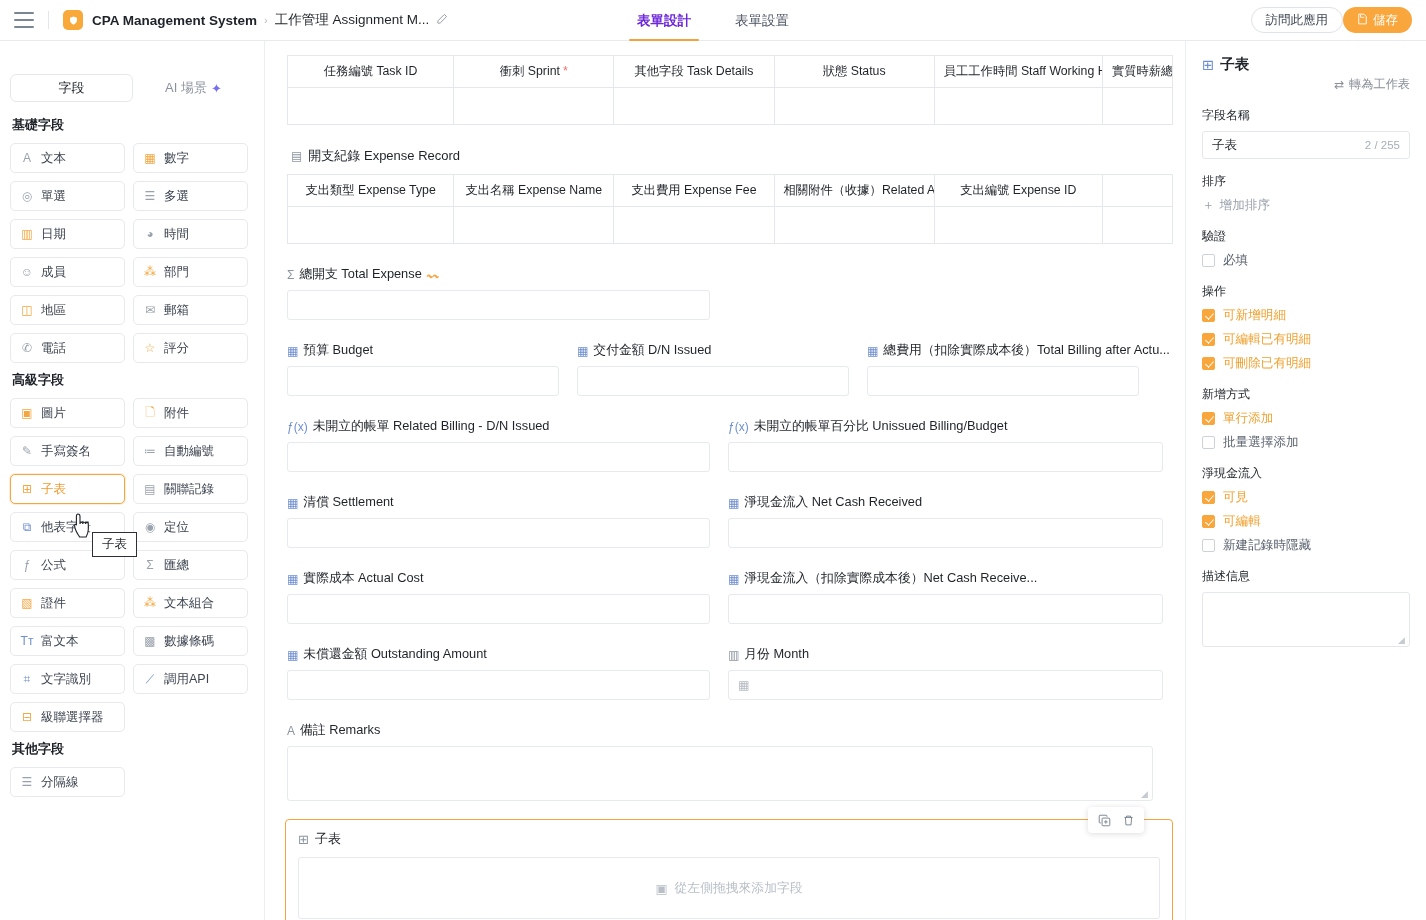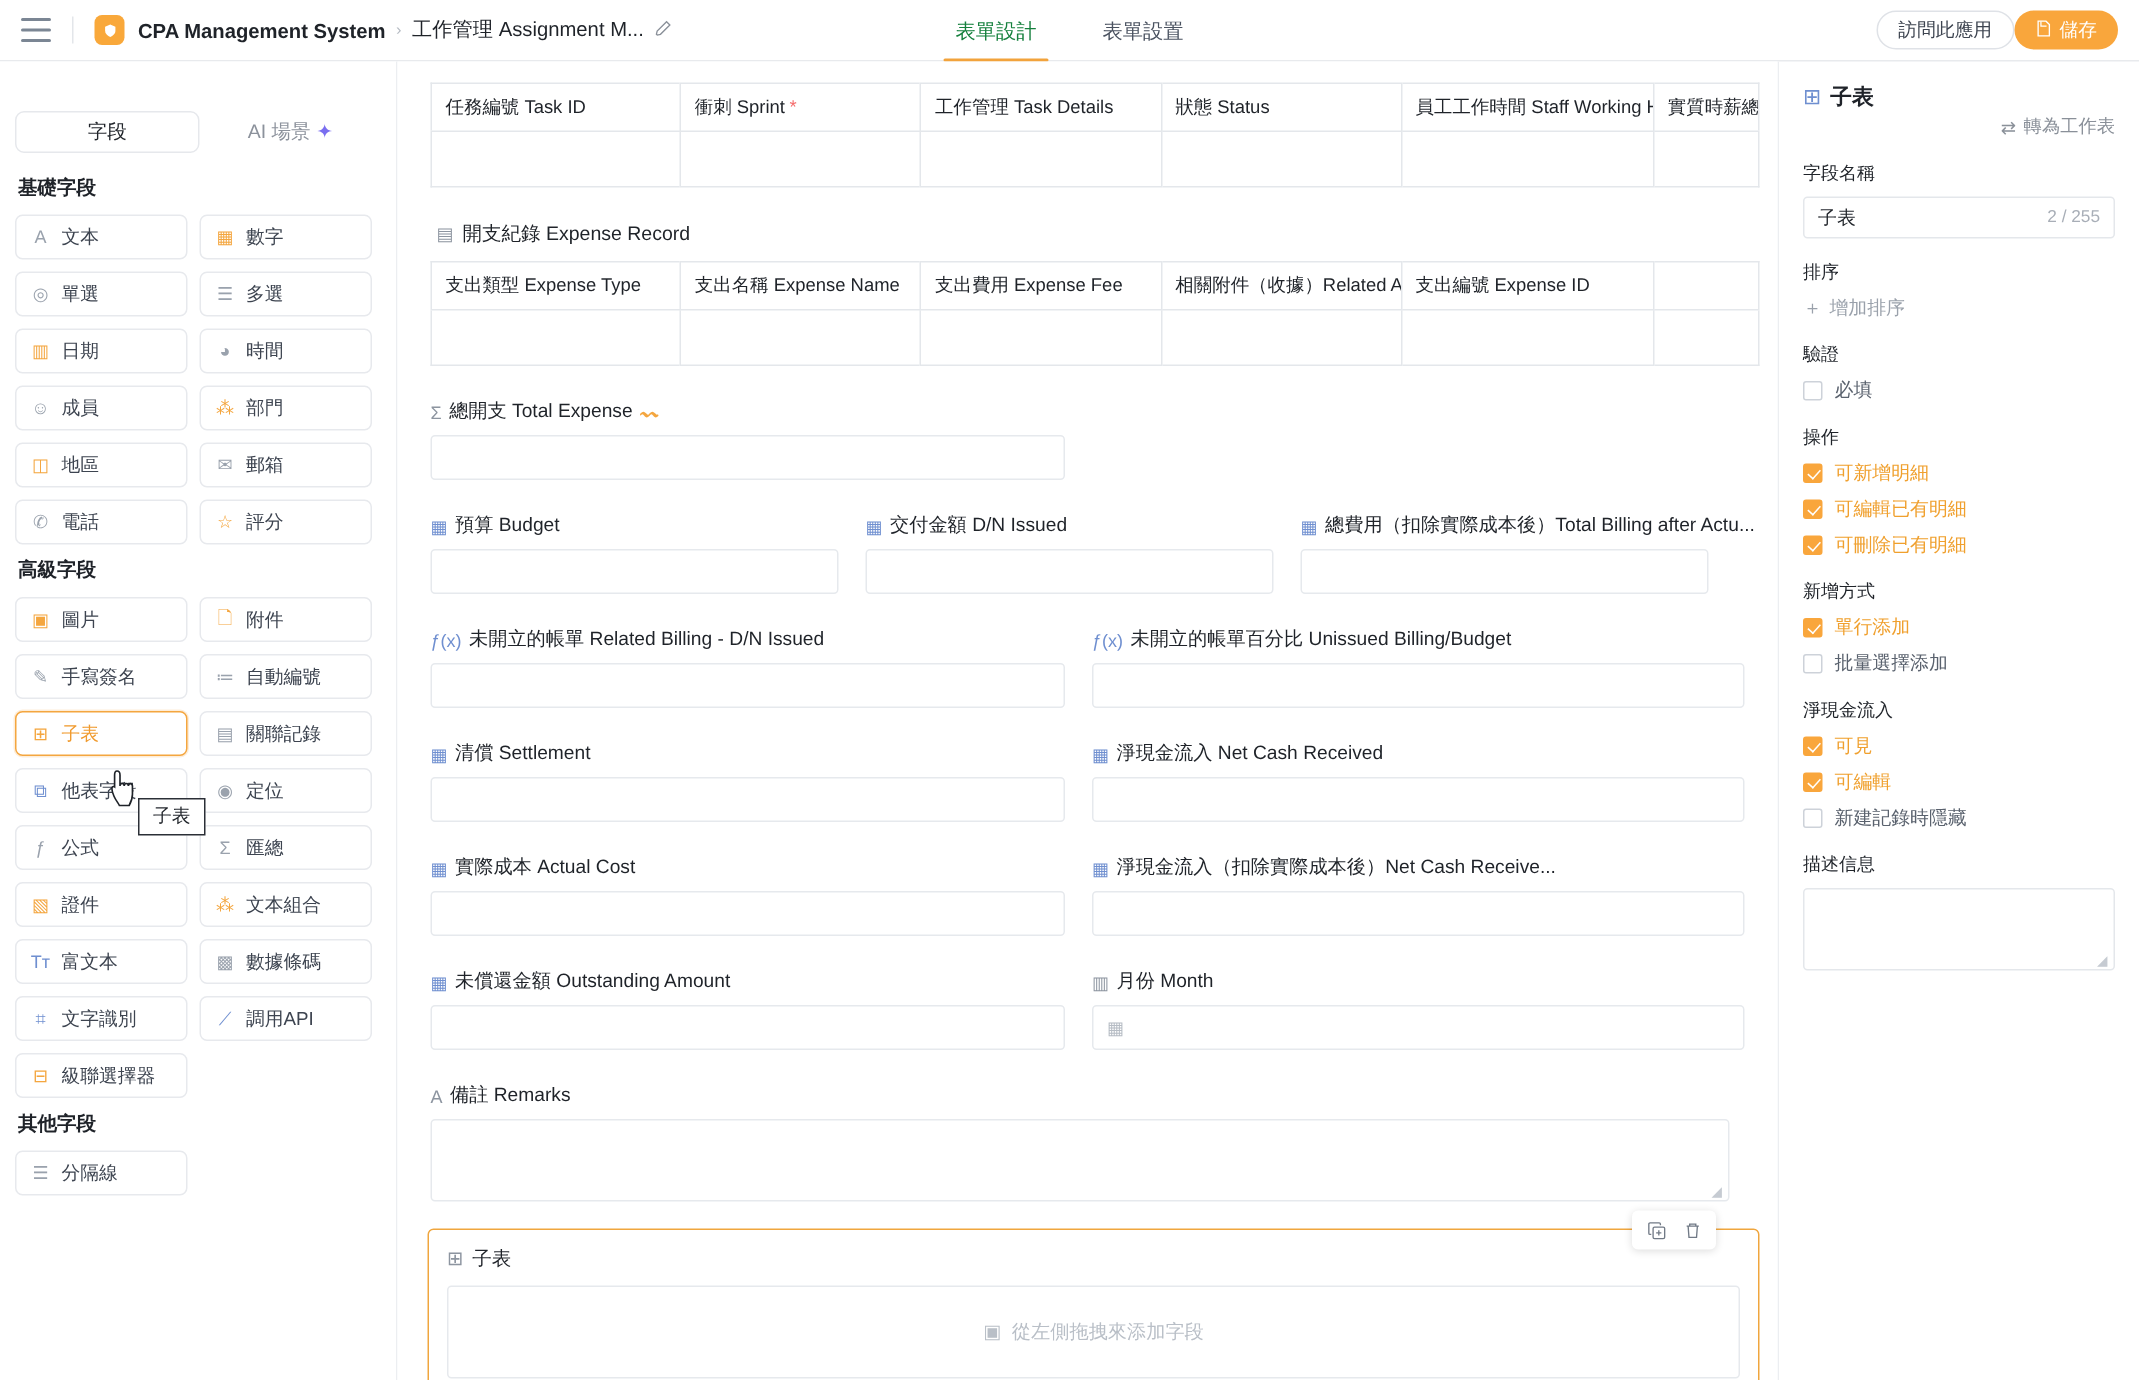--- a/index.html
+++ b/index.html
@@ -31,21 +31,21 @@
   .pencil { margin-left: 7px; color: #8a9099; font-size: 12px; cursor: pointer; }
 
   .tabs-center {
     position: absolute; left: 50%; transform: translateX(-50%);
     top: 0; height: 41px; display: flex; align-items: stretch; gap: 0;
   }
   .ctab {
     display: flex; align-items: center; padding: 0 22px; font-size: 13.5px;
     color: #4a5260; cursor: pointer; position: relative;
   }
-  .ctab.active { color: #15803d; font-weight: 400; justify-content: center; }
+  .ctab.active { color: #6d28d9; font-weight: 700; justify-content: center; }
   .ctab.active:after {
     content: ""; position: absolute; left: 14px; right: 14px; bottom: 0;
     height: 2.5px; background: #f2a33c; border-radius: 2px;
   }
 
   .topright { margin-left: auto; display: flex; align-items: center; }
   .btn-ghost {
     height: 26px; padding: 0 14px; border: 1px solid #dfe2e7; border-radius: 13px;
     background: #fff; color: #3d4450; font-size: 12.5px; cursor: pointer;
     display: flex; align-items: center;
@@ -93,21 +93,21 @@
     padding: 3px 9px; z-index: 41; white-space: nowrap;
   }
 
   
   .center { flex: 1; min-width: 0; background: #fff; position: relative; overflow: hidden; padding: 0; }
   .canvas { padding: 14px 22px 0 22px; }
 
   .tbl { width: 886px; border: 1px solid #e4e7eb; border-collapse: collapse; table-layout: fixed; }
   .tbl th {
     border-right: 1px solid #e4e7eb; border-bottom: 1px solid #e4e7eb;
-    text-align: left; font-weight: 400; font-size: 12.3px; color: #1f2329;
+    text-align: center; font-weight: 400; font-size: 12.3px; color: #1f2329;
     padding: 7px 9px; height: 30px; white-space: nowrap; overflow: hidden; background: #fff;
   }
   .tbl td { border-right: 1px solid #e4e7eb; height: 37px; background: #fff; }
   .tbl th:last-child, .tbl td:last-child { border-right: none; }
   .req { color: #f56c6c; margin-left: 3px; }
 
   .sec-hd { display: flex; align-items: center; gap: 6px; font-size: 13px; color: #1f2329; margin: 22px 0 9px 4px; }
   .sec-hd .gi { color: #8d95a0; font-size: 12px; }
 
   .fld { margin-top: 22px; }
@@ -386,21 +386,21 @@
     </div>
 
     <div class="center">
       <div class="canvas">
 
         <table class="tbl">
           <tbody>
               <tr>
             <th style="width:166px"><span>任務編號 Task ID</span></th>
             <th style="width:160px"><span>衝刺 Sprint</span><span class="req">*</span></th>
-            <th style="width:160px"><span>工作管理 Task Details</span></th>
+            <th style="width:160px"><span>其他字段 Task Details</span></th>
             <th style="width:160px"><span>狀態 Status</span></th>
             <th style="width:168px"><span>員工工作時間 Staff Working Hour</span></th>
             <th style="width:70px"><span>實質時薪總額</span></th>
           </tr>
           <tr>
             <td></td>
             <td></td>
             <td></td>
             <td></td>
             <td></td>

